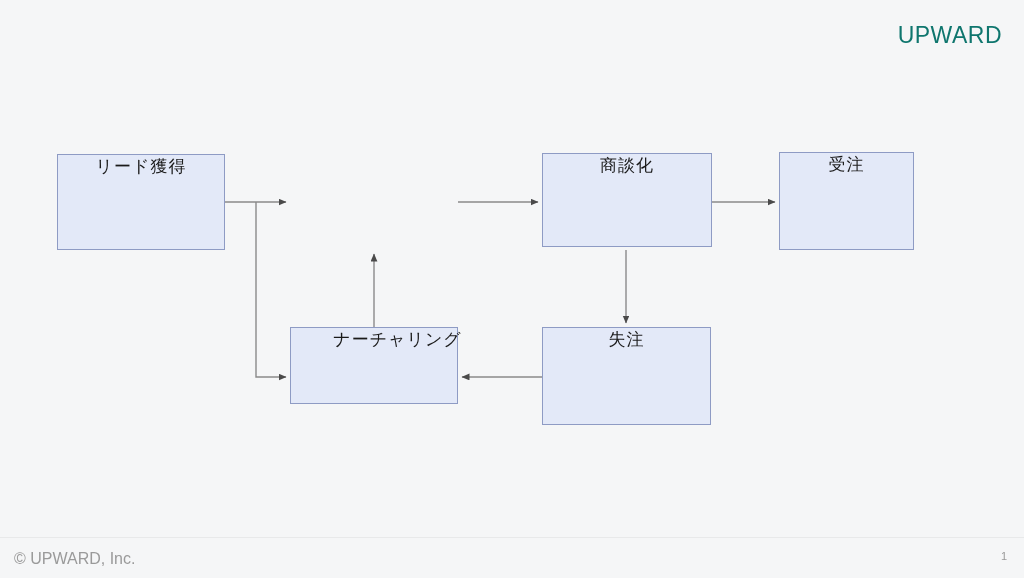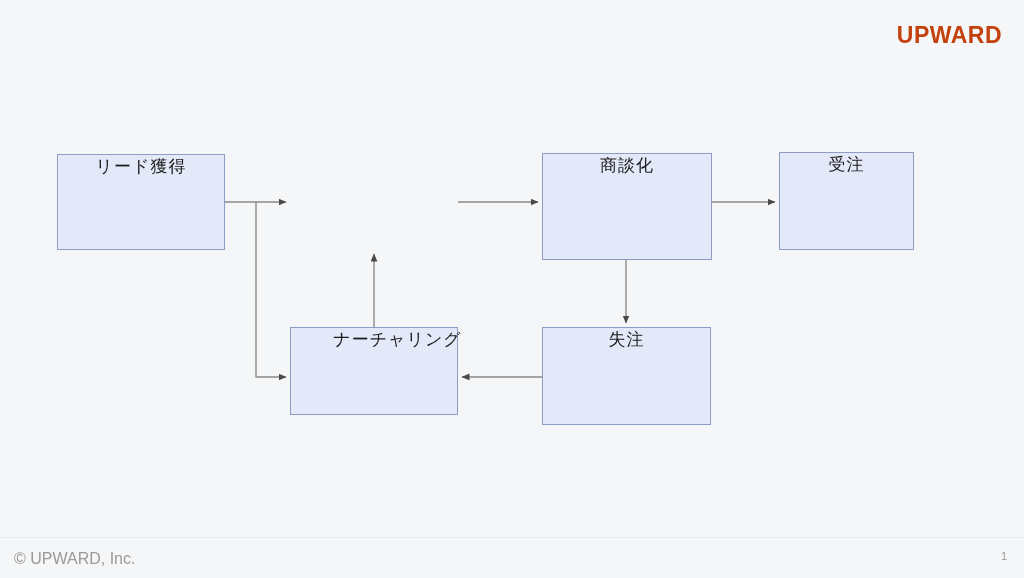--- a/index.html
+++ b/index.html
@@ -18,23 +18,23 @@
     background: #f5f6f7;
     overflow: hidden;
   }
 
   
   #brand-logo {
     position: absolute;
     right: 22px;
     top: 24px;
     font-size: 23px;
-    font-weight: bold;
+    font-weight: normal;
     letter-spacing: 0.5px;
-    color: #c2410c;
+    color: #0f766e;
     line-height: 1;
     user-select: none;
   }
 
   
   #diagram-canvas {
     position: absolute;
     left: 0;
     top: 0;
     width: 1024px;
@@ -61,23 +61,23 @@
   .process-box .box-label {
     font-size: 17px;
     color: #1a1a1a;
     letter-spacing: 1px;
     white-space: nowrap;
   }
 
   
   #box-lead        { left:  57px; top: 154px; width: 168px; height:  96px; }
   #box-call        { left: 290px; top: 153px; width: 168px; height:  97px; }
-  #box-opportunity { left: 542px; top: 153px; width: 170px; height:  107px; }
+  #box-opportunity { left: 542px; top: 153px; width: 170px; height:  94px; }
   #box-order       { left: 779px; top: 152px; width: 135px; height:  98px; }
-  #box-nurturing   { left: 290px; top: 327px; width: 168px; height:  88px; padding-left: 47px; }
+  #box-nurturing   { left: 290px; top: 327px; width: 168px; height:  77px; padding-left: 47px; }
   #box-lost        { left: 542px; top: 327px; width: 169px; height:  98px; }
 
   
   #footer-rule {
     position: absolute;
     left: 0;
     top: 537px;
     width: 1024px;
     height: 1px;
     background: #e8e9ea;

